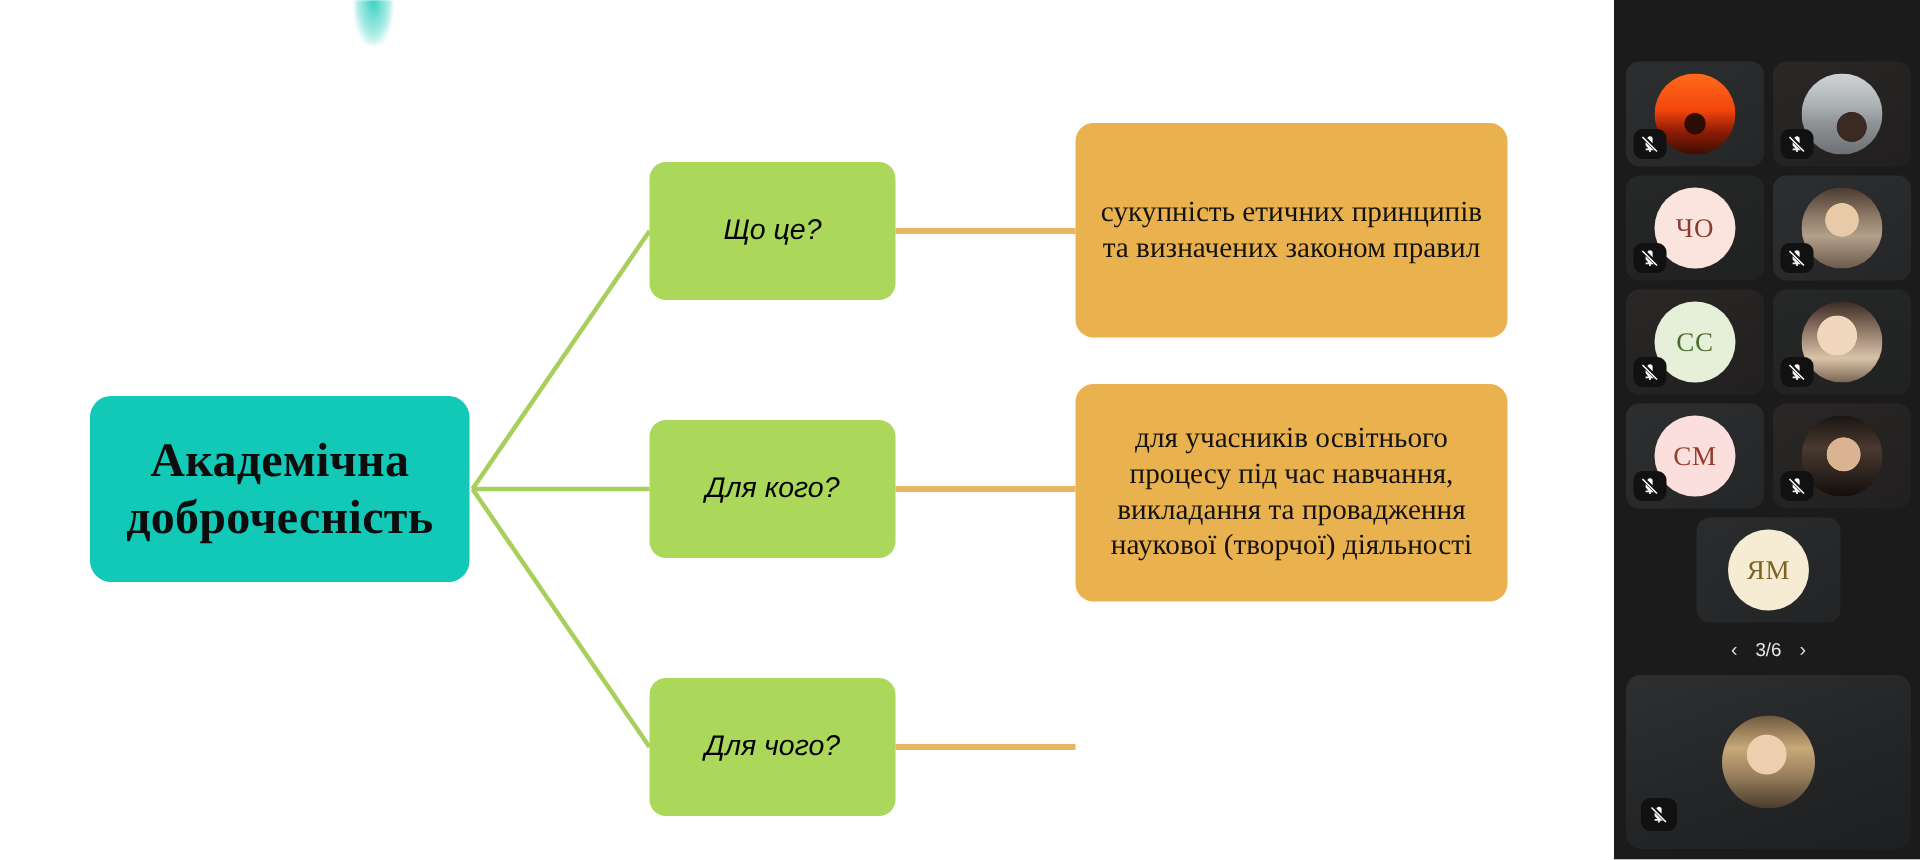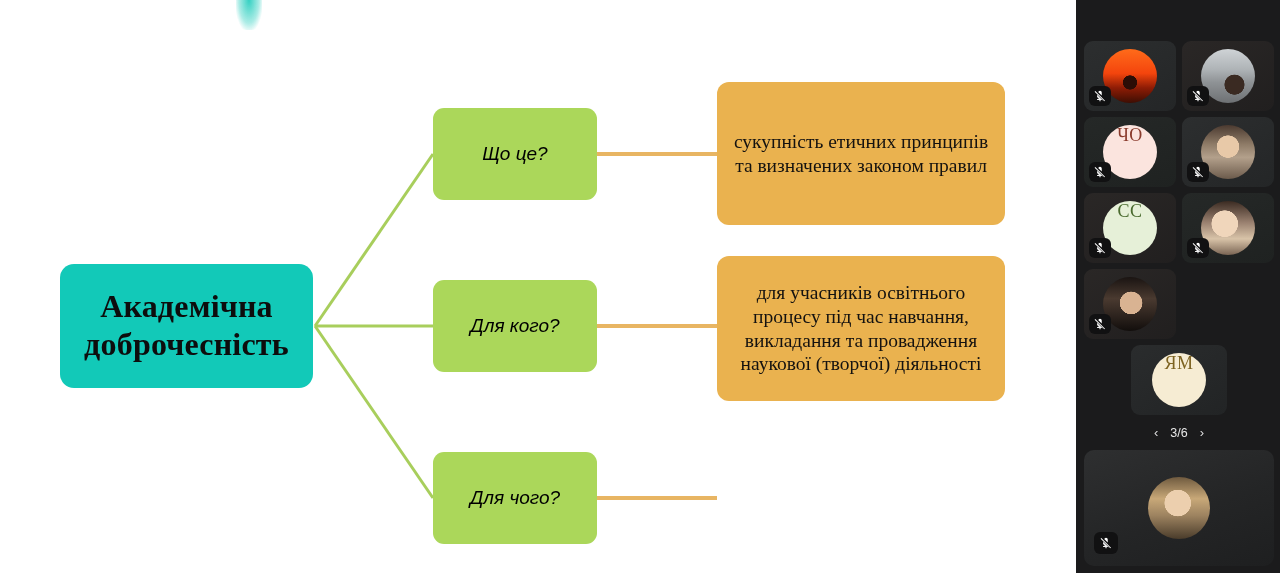--- a/index.html
+++ b/index.html
@@ -114,21 +114,21 @@
   .tile.dark-b { background: linear-gradient(150deg,#2a2726 0%, #211f1f 100%); }
   .tile.dark-c { background: linear-gradient(160deg,#252827 0%, #1f2221 100%); }
 
   .avatar {
     position: absolute;
     left: 50%; top: 50%;
     transform: translate(-50%,-50%);
     width: 54px; height: 54px;
     border-radius: 50%;
     overflow: hidden;
-    display: flex; align-items: flex-start; justify-content: center;
+    display: flex; align-items: center; justify-content: center;
   }
   .avatar.initials {
     font-family: "Liberation Serif", serif;
     font-size: 18px;
     letter-spacing: .5px;
   }
 
   
   .ph-sunset {
     background:
@@ -300,20 +300,32 @@
           <div class="mic-badge">
             <svg width="14" height="14" viewBox="0 0 24 24">
               <path d="M12 3a3 3 0 0 1 3 3v5.2L9 5.2V6a3 3 0 0 1 3-3z" fill="#fff"></path>
               <path d="M7 11v-1.2l10 10V19h-4v2h-2v-2H7v-2h3.2L7 13.8z" fill="#fff" opacity=".95"></path>
               <path d="M4 3.4 20.6 20 19.4 21.2 2.8 4.6z" fill="#fff"></path>
             </svg>
           </div>
         </div>
         <div class="tile dark-c">
           <div class="avatar ph-woman2"></div>
+          <div class="mic-badge">
+            <svg width="14" height="14" viewBox="0 0 24 24">
+              <path d="M12 3a3 3 0 0 1 3 3v5.2L9 5.2V6a3 3 0 0 1 3-3z" fill="#fff"></path>
+              <path d="M7 11v-1.2l10 10V19h-4v2h-2v-2H7v-2h3.2L7 13.8z" fill="#fff" opacity=".95"></path>
+              <path d="M4 3.4 20.6 20 19.4 21.2 2.8 4.6z" fill="#fff"></path>
+            </svg>
+          </div>
+        </div>
+        <div class="tile dark-a">
+          <div class="avatar initials" style="background:#fadfdc;color:#97392c">
+            <span>СМ</span>
+          </div>
           <div class="mic-badge">
             <svg width="14" height="14" viewBox="0 0 24 24">
               <path d="M12 3a3 3 0 0 1 3 3v5.2L9 5.2V6a3 3 0 0 1 3-3z" fill="#fff"></path>
               <path d="M7 11v-1.2l10 10V19h-4v2h-2v-2H7v-2h3.2L7 13.8z" fill="#fff" opacity=".95"></path>
               <path d="M4 3.4 20.6 20 19.4 21.2 2.8 4.6z" fill="#fff"></path>
             </svg>
           </div>
         </div>
         <div class="tile dark-b">
           <div class="avatar ph-woman3"></div>

